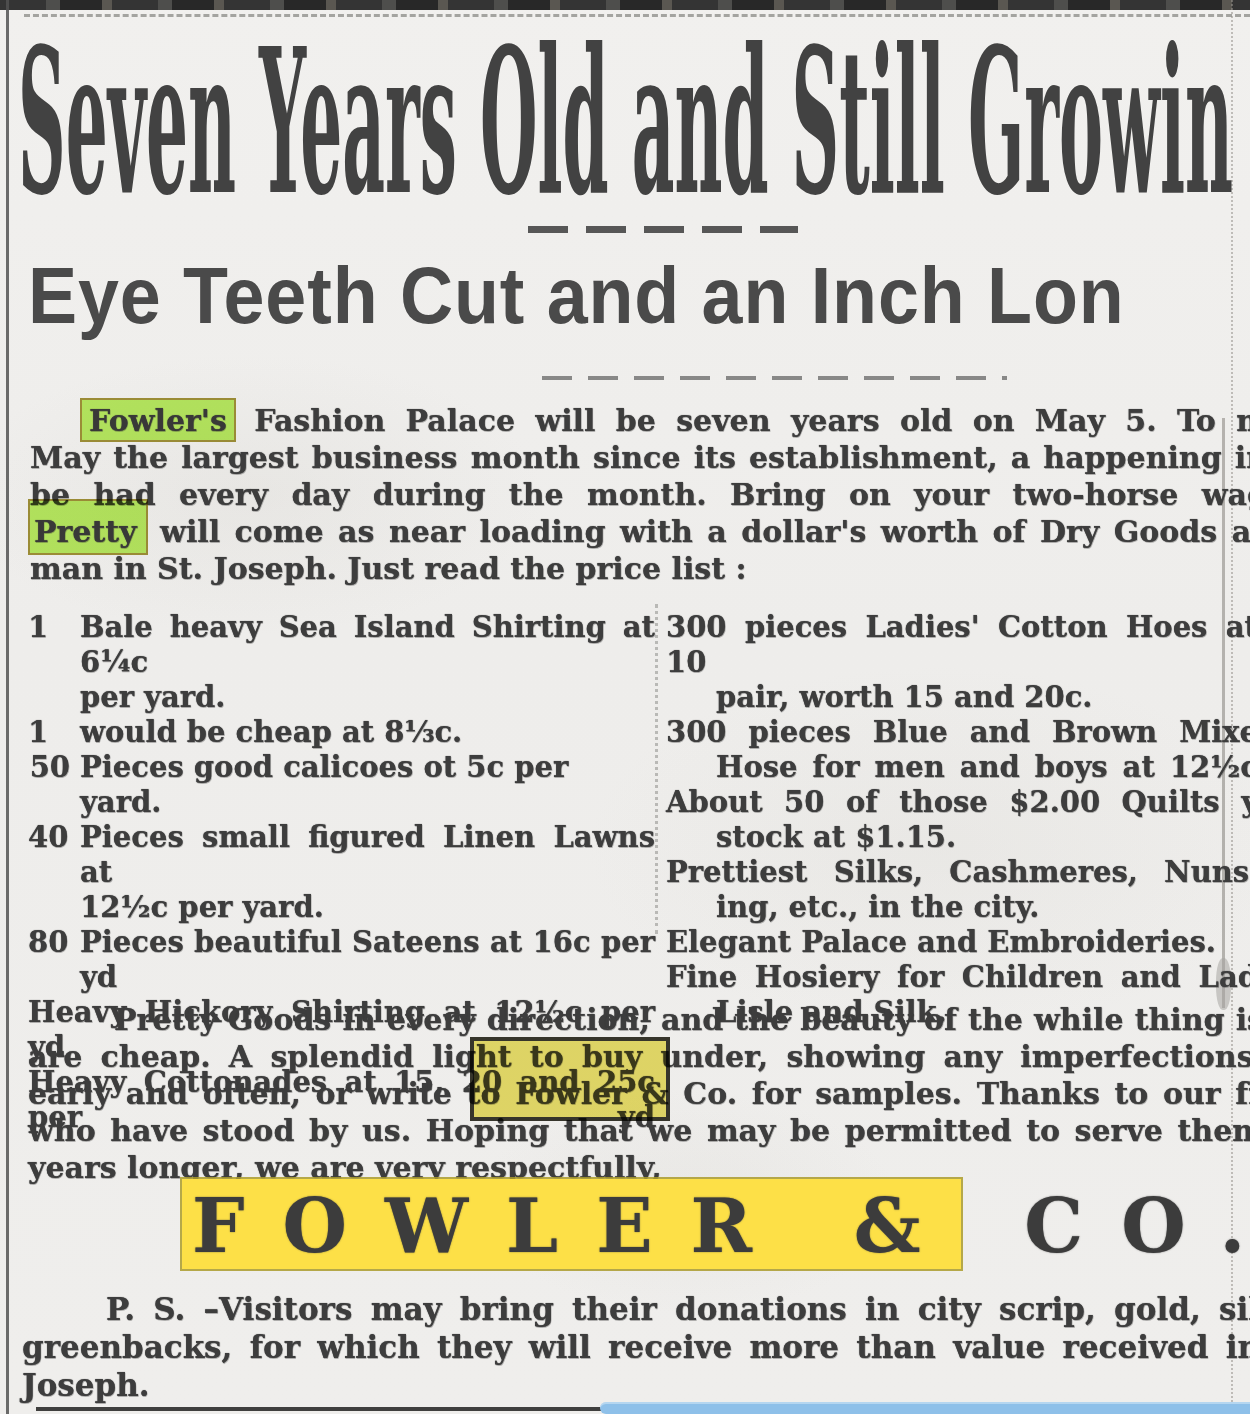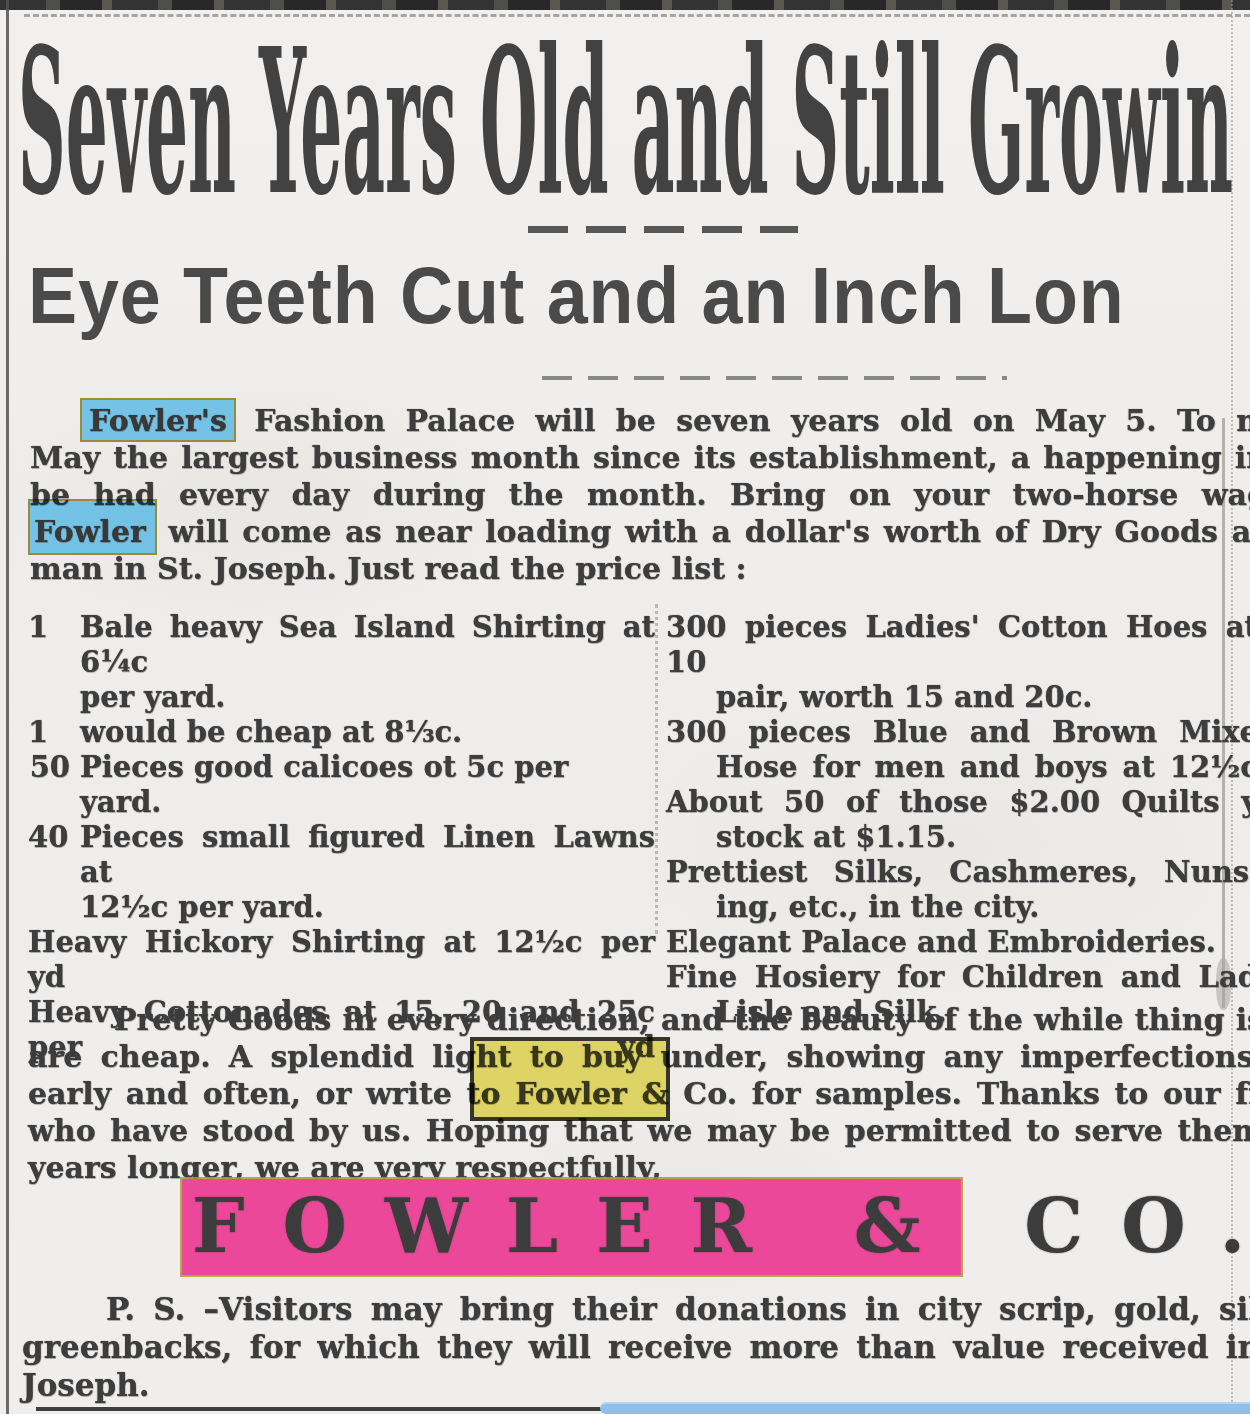--- a/index.html
+++ b/index.html
@@ -56,30 +56,30 @@
   .ps .tline{font-size:31px;line-height:38px;}
 
   .plist-left{position:absolute;left:28px;top:610px;width:627px;}
   .plist-right{position:absolute;left:666px;top:610px;width:592px;}
   .plist-left .tline,.plist-right .tline{font-size:29px;line-height:35px;font-weight:bold;}
   .haspad{padding-left:52px;}
   .num{position:absolute;left:0;top:0;width:42px;text-align:right;}
   .contpad{padding-left:50px;}
 
   
-  .hl{background:#7dd3fc;mix-blend-mode:multiply;outline:2px solid rgba(156,140,38,.9);padding:3px 7px 2px;}
+  .hl{background:#bef264;mix-blend-mode:multiply;outline:2px solid rgba(156,140,38,.9);padding:3px 7px 2px;}
   .hl.tall{padding:13px 9px 4px 4px;}
   .hl-box{position:absolute;left:470px;top:1037px;width:192px;height:76px;
     background:rgba(233,221,77,.82);mix-blend-mode:multiply;border:4px solid #3a392e;z-index:5;}
 
   
   .signature{position:absolute;left:182px;top:1184px;white-space:nowrap;
     font-weight:bold;font-size:74px;line-height:84px;letter-spacing:38px;color:#3c3c3c;
     text-shadow:0 0 1.5px rgba(60,60,60,.8);filter:blur(.3px);}
-  .sig-hl{background:#ec4899;mix-blend-mode:multiply;outline:2px solid rgba(170,155,45,.85);padding:4px 2px 6px 10px;}
+  .sig-hl{background:#fde047;mix-blend-mode:multiply;outline:2px solid rgba(170,155,45,.85);padding:4px 2px 0 10px;}
 </style>
 </head>
 <body>
 
 <div class="clipping">
   <div class="top-band"></div>
   <div class="dash-row"></div>
   <div class="left-rule"></div>
   <div class="right-dotted"></div>
   <div class="col-rule"></div>
@@ -87,32 +87,33 @@
 
   <h1 class="headline1"><span class="h1inner">Seven Years Old and Still Growin</span></h1>
   <div class="dash1"></div>
   <h2 class="headline2"><span class="h2inner">Eye Teeth Cut and an Inch Lon</span></h2>
   <div class="dash2"></div>
 
   <div class="intro para" id="intro">
       <div class="tline inky full" style="text-indent: 52px;"><span class="hl">Fowler's</span><span> Fashion Palace will be seven years old on May 5.  To m</span></div>
       <div class="tline inky full"><span>May the largest business month since its establishment, a happening in</span></div>
       <div class="tline inky full"><span>be had every day during the month.  Bring on your two-horse wag</span></div>
-      <div class="tline inky full"><span class="hl tall">Fowler</span><span> will come as near loading with a dollar's worth of Dry Goods as</span></div>
+      <div class="tline inky full"><span class="hl tall">Pretty</span><span> will come as near loading with a dollar's worth of Dry Goods as</span></div>
       <div class="tline inky"><span>man in St. Joseph.  Just read the price list :</span></div>
     </div>
 
   <div class="plist-left" id="plist-left">
       <div class="tline inky full haspad"><span class="num">1</span><span>Bale heavy Sea Island Shirting at 6¼c</span></div>
       <div class="tline inky haspad"><span>per yard.</span></div>
       <div class="tline inky full haspad"><span class="num">1</span></div>
       <div class="tline inky haspad"><span>would be cheap at 8⅓c.</span></div>
       <div class="tline inky haspad"><span class="num">50</span><span>Pieces good calicoes ot 5c per yard.</span></div>
       <div class="tline inky full haspad"><span class="num">40</span><span>Pieces small figured Linen Lawns at</span></div>
       <div class="tline inky haspad"><span>12½c per yard.</span></div>
+      <div class="tline inky full haspad"><span class="num">80</span><span>Pieces beautiful Sateens at 16c per yd</span></div>
       <div class="tline inky full"><span>Heavy Hickory Shirting at 12½c per yd</span></div>
       <div class="tline inky full"><span>Heavy Cottonades at 15, 20 and 25c per yd</span></div>
     </div>
   <div class="plist-right" id="plist-right">
       <div class="tline inky full"><span>300 pieces Ladies' Cotton Hoes at 10</span></div>
       <div class="tline inky contpad"><span>pair, worth 15 and 20c.</span></div>
       <div class="tline inky full"><span>300 pieces Blue and Brown Mixe</span></div>
       <div class="tline inky full contpad"><span>Hose for men and boys at 12½c</span></div>
       <div class="tline inky full"><span>About 50 of those $2.00 Quilts y</span></div>
       <div class="tline inky contpad"><span>stock at $1.15.</span></div>

